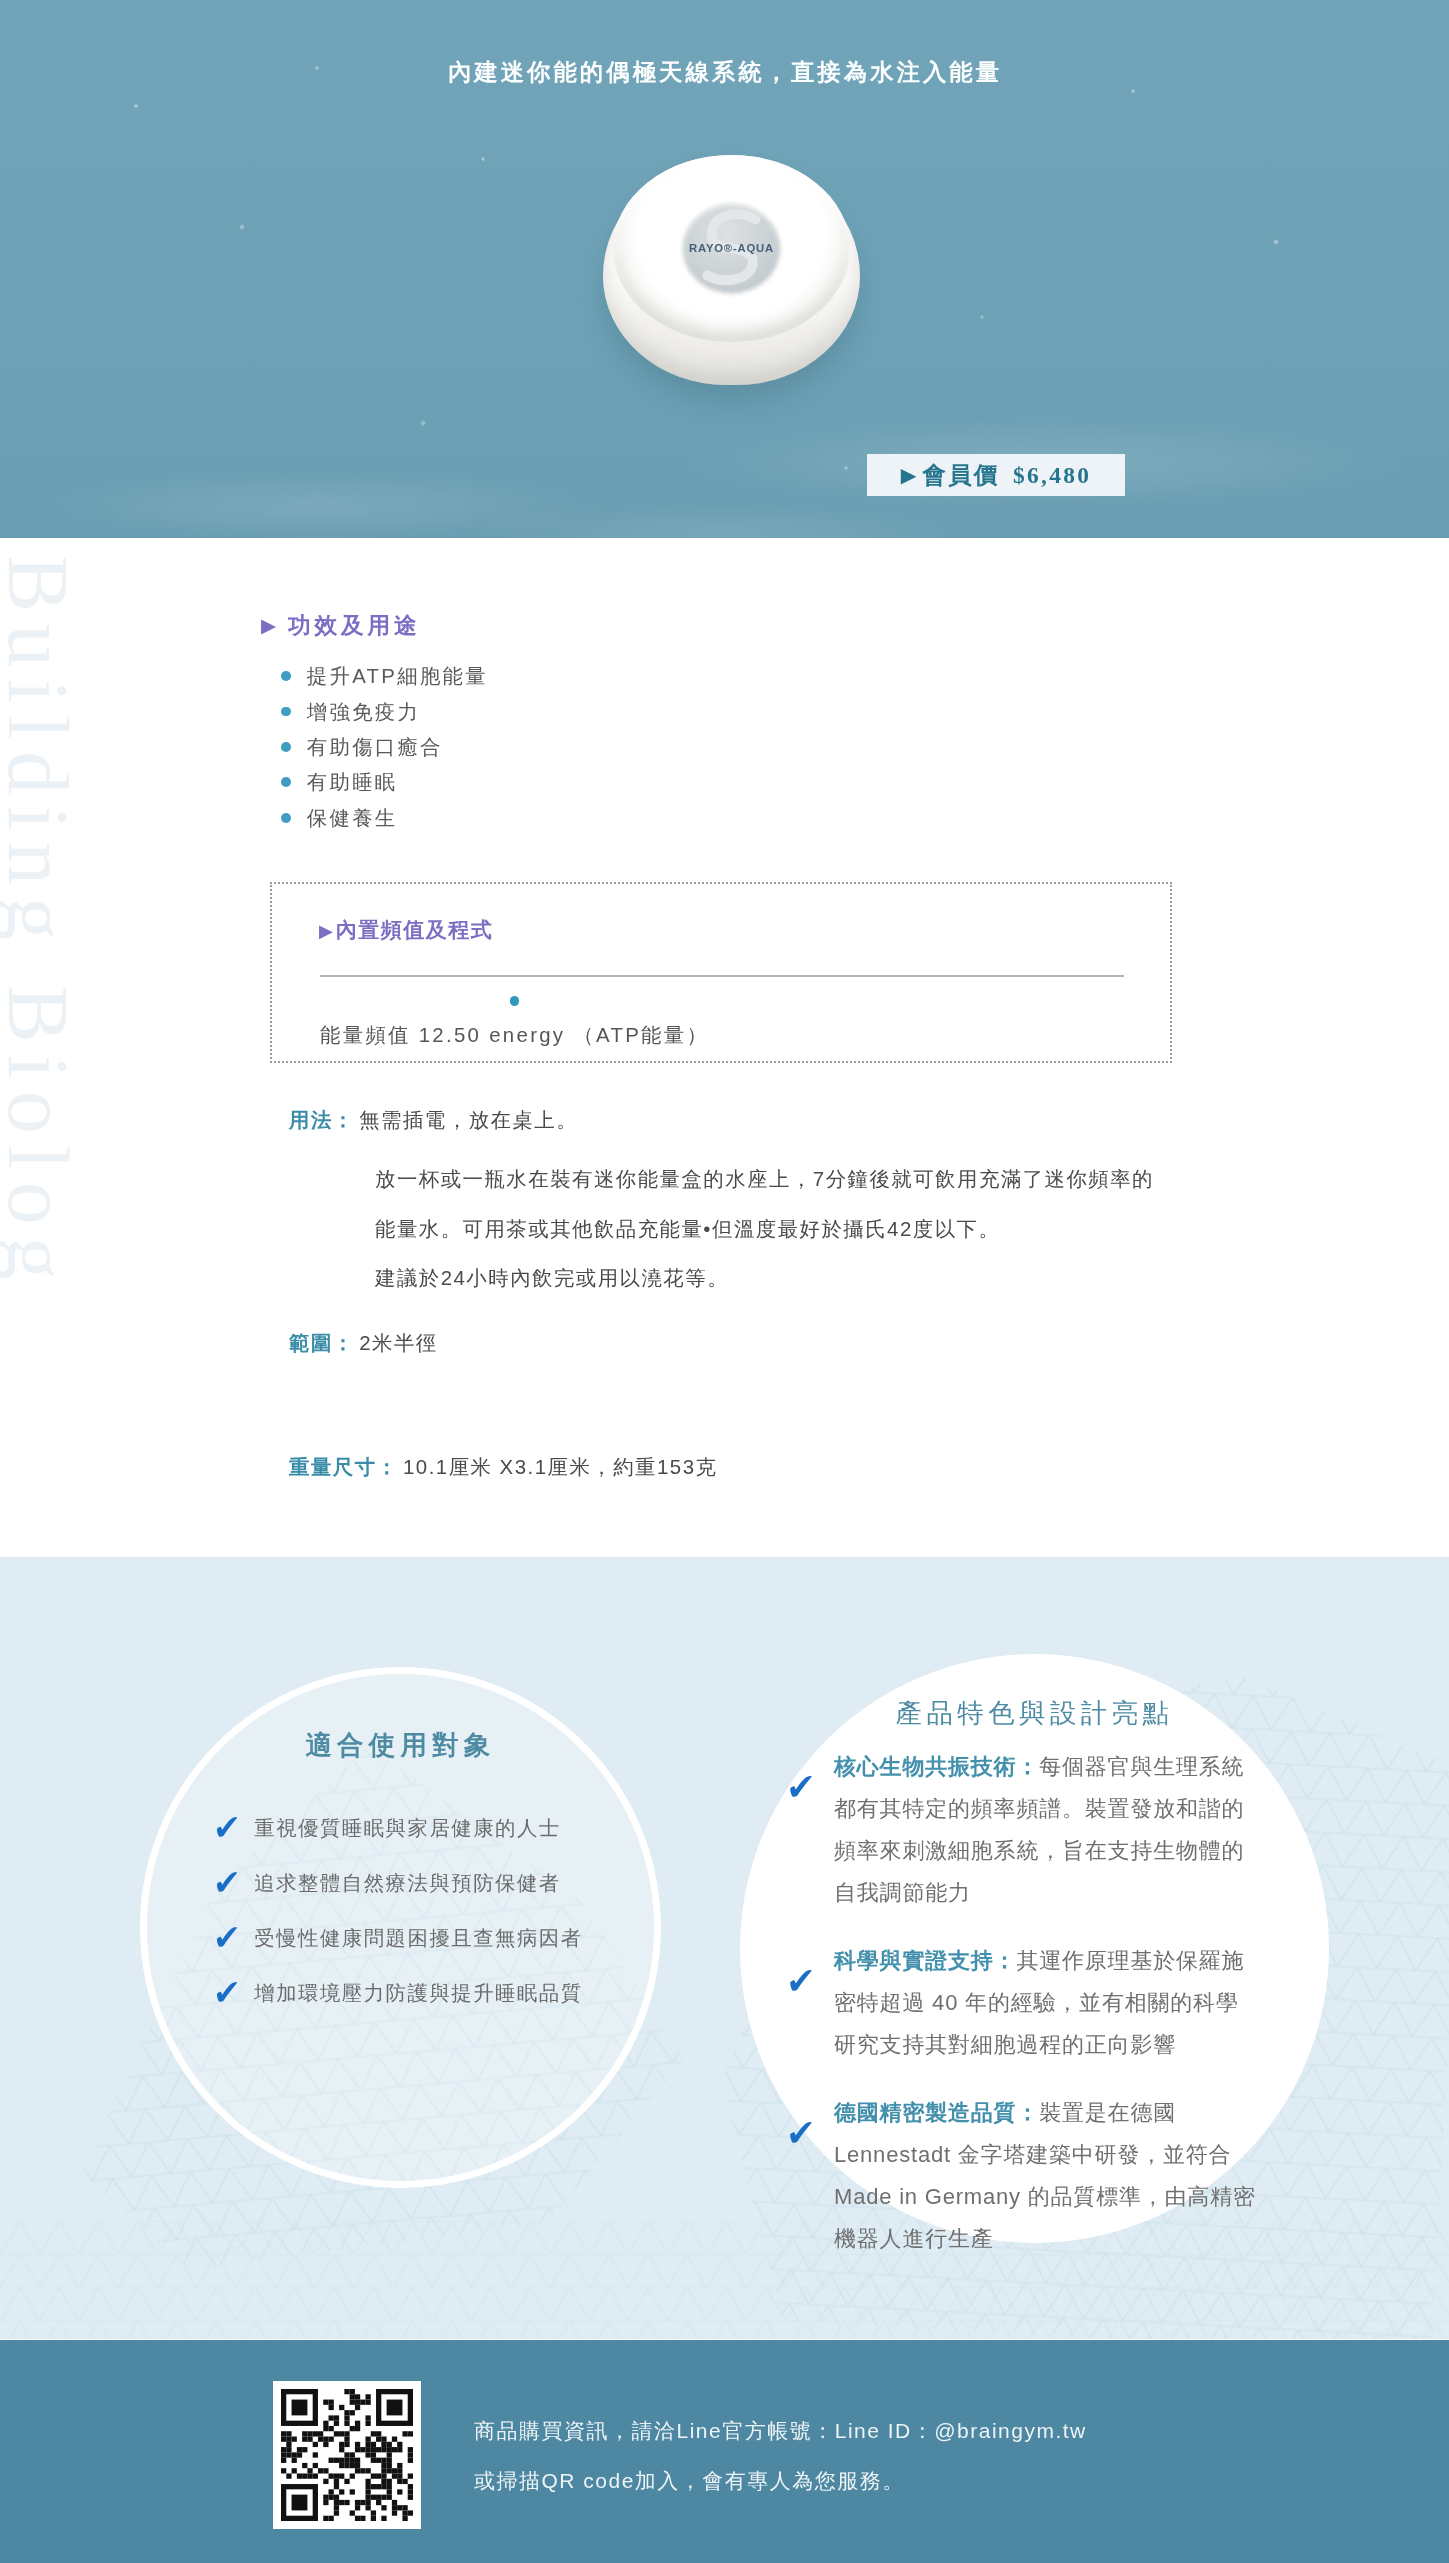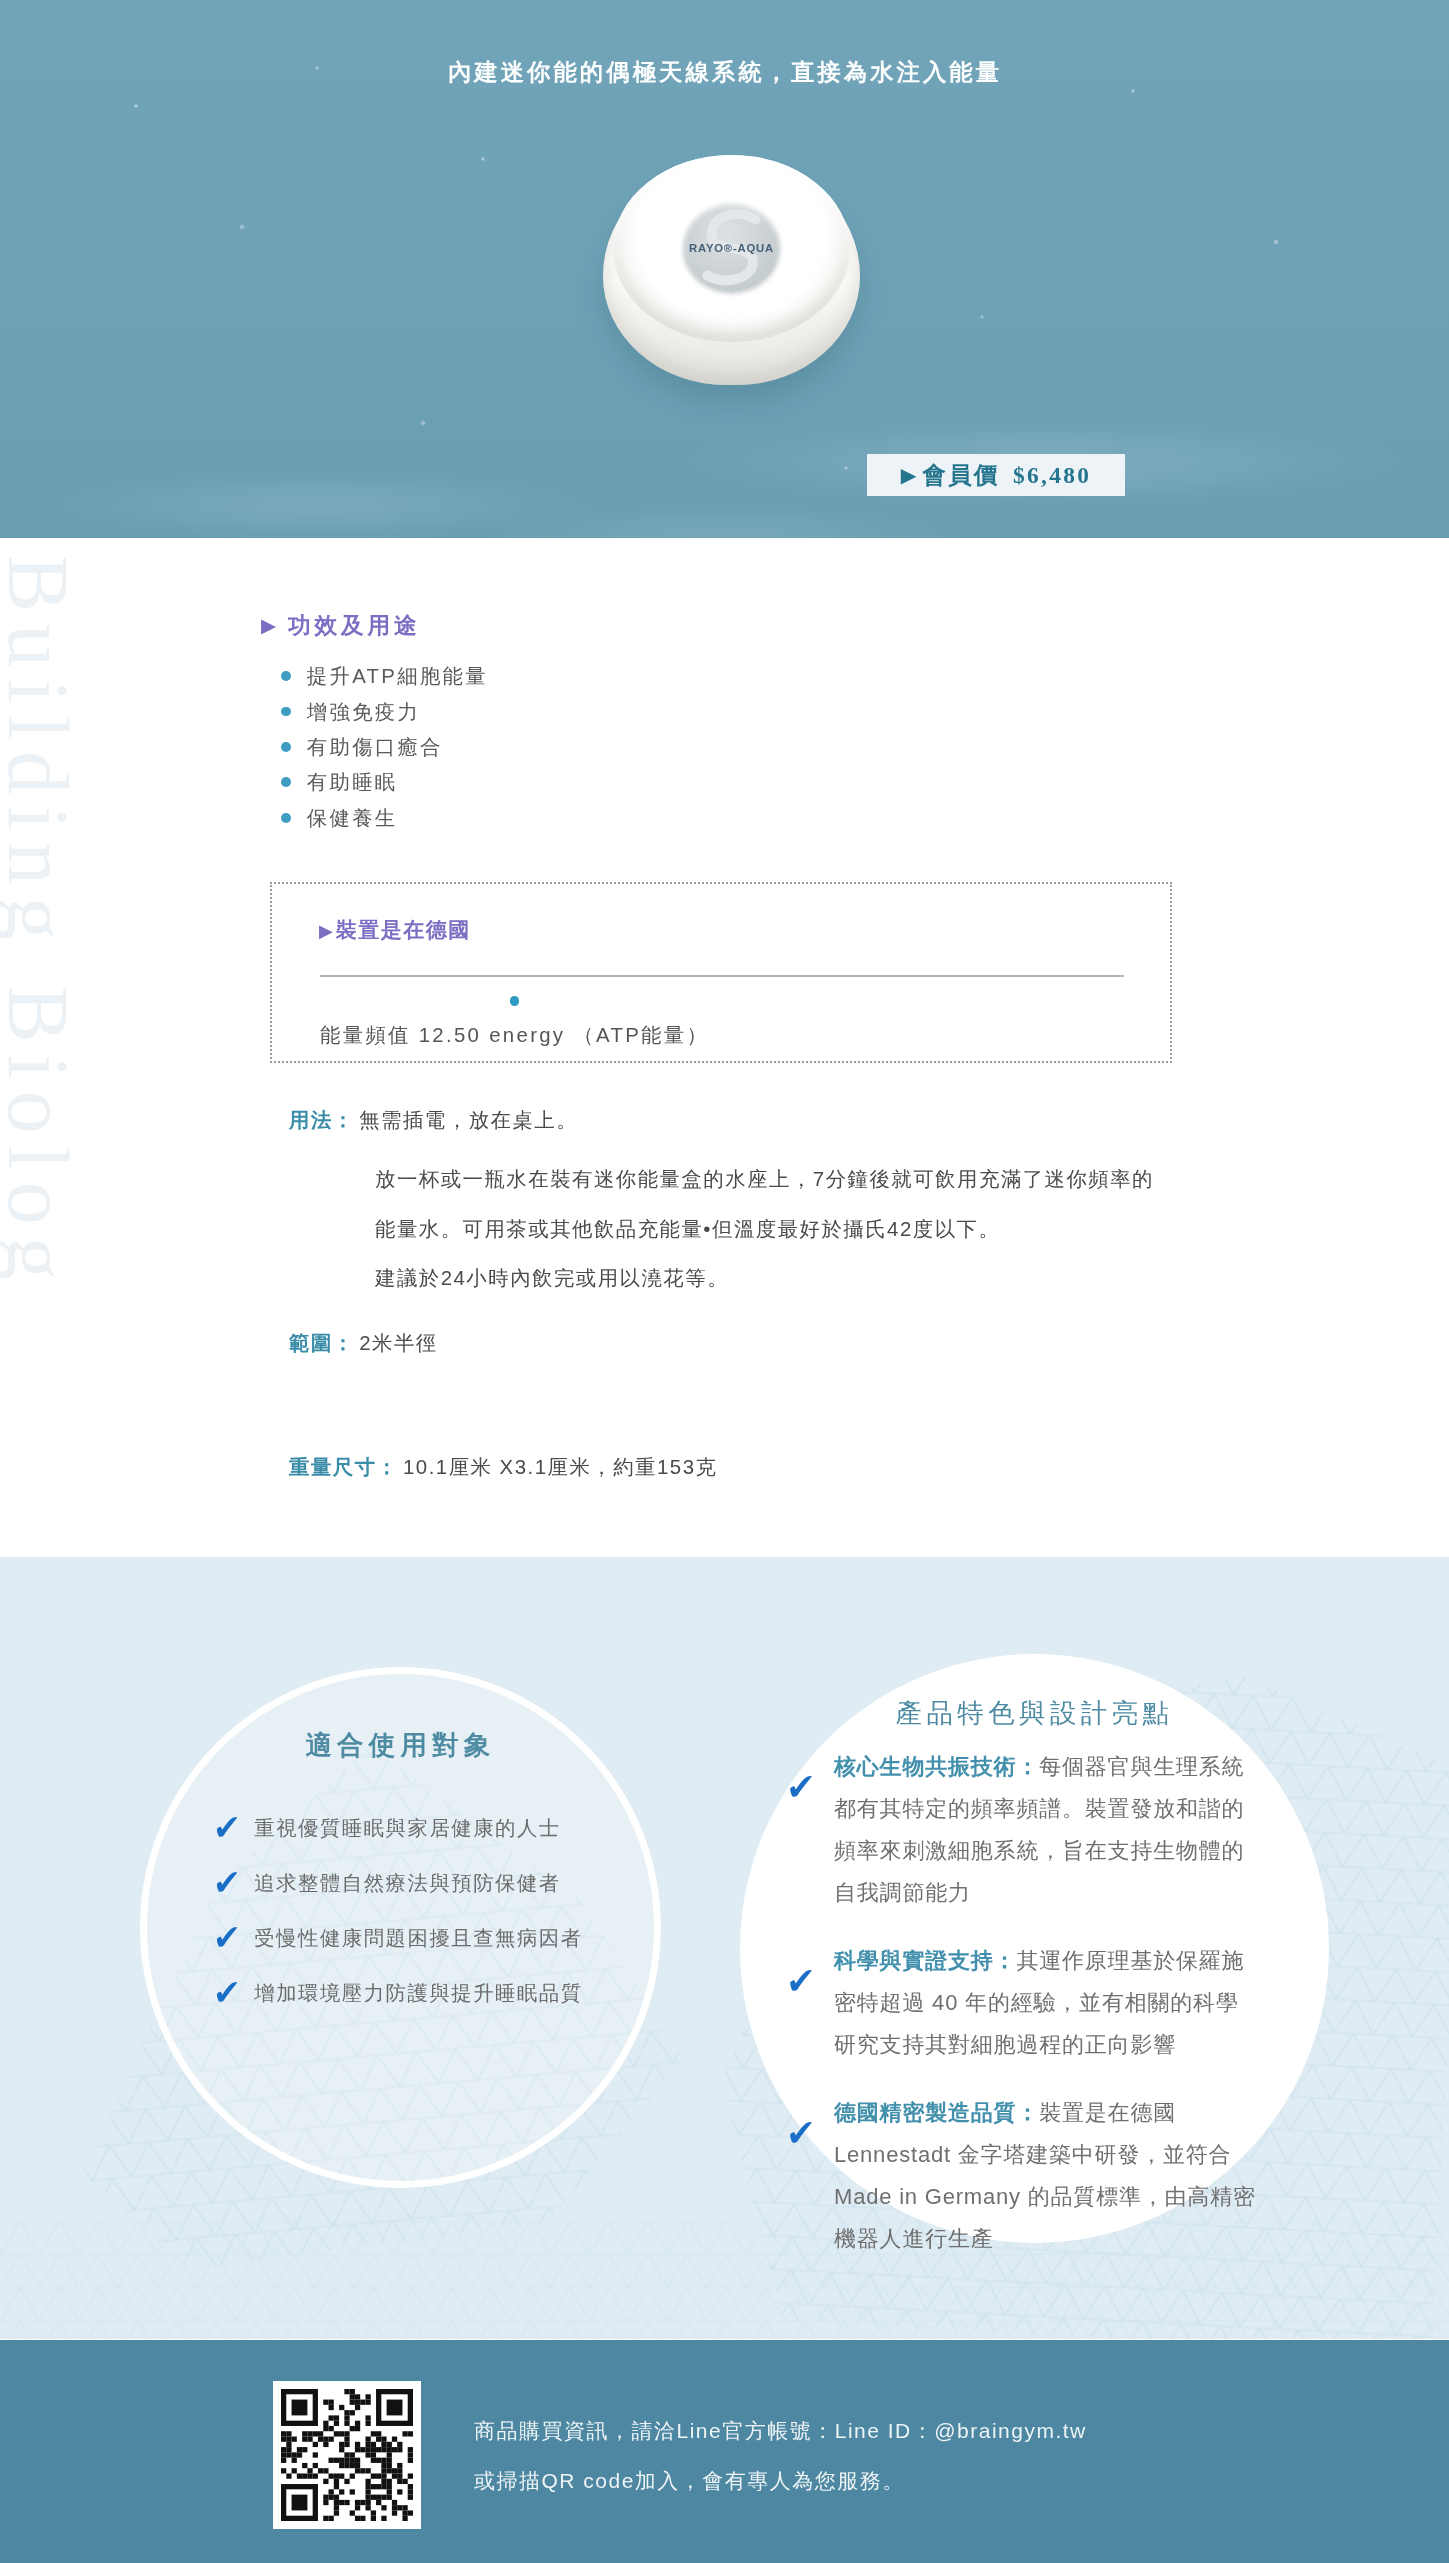--- a/index.html
+++ b/index.html
@@ -159,21 +159,21 @@
           <span class="txt">有助睡眠</span>
         </div>
       <div class="fx-item">
           <span class="dot"></span>
           <span class="txt">保健養生</span>
         </div>
     </div>
 
     <div class="freq-box">
       <div class="freq-heading serif">
-        <span class="tri">▶</span><span>裝置是在德國</span>
+        <span class="tri">▶</span><span>內置頻值及程式</span>
       </div>
       <div class="freq-divider"></div>
       <div class="freq-item">
         <span class="dot"></span>
         <span class="txt">能量頻值 12.50 energy （ATP能量）</span>
       </div>
     </div>
 
     <div class="u-row" style="left:289px;top:568px;">
       <span class="u-label">用法：</span>

